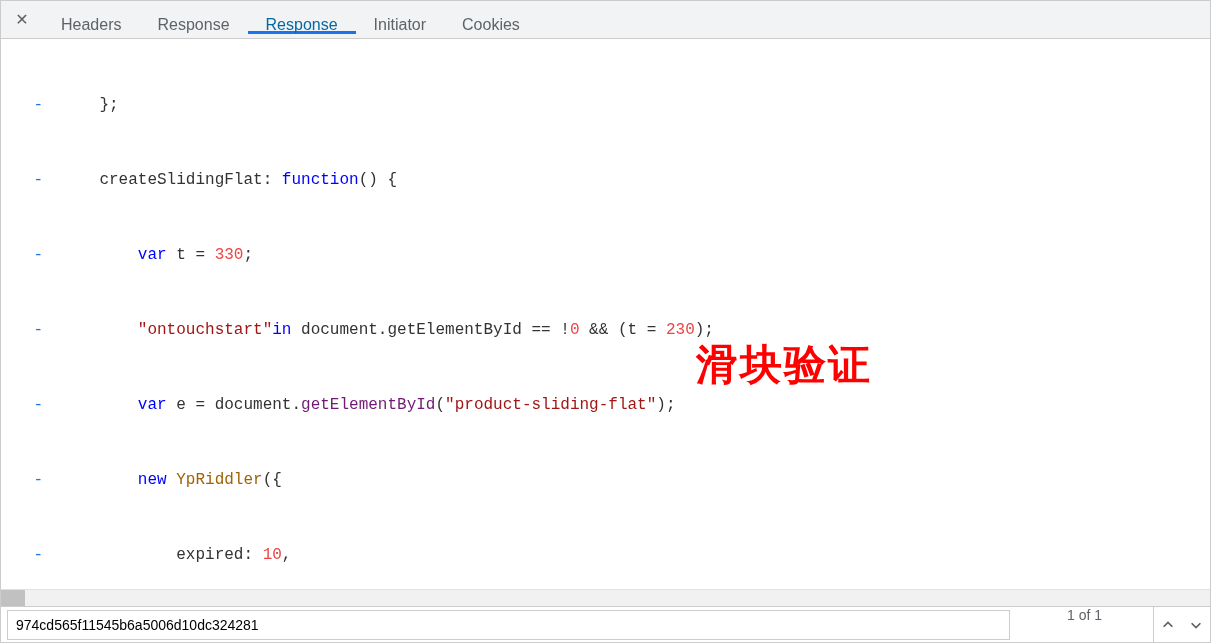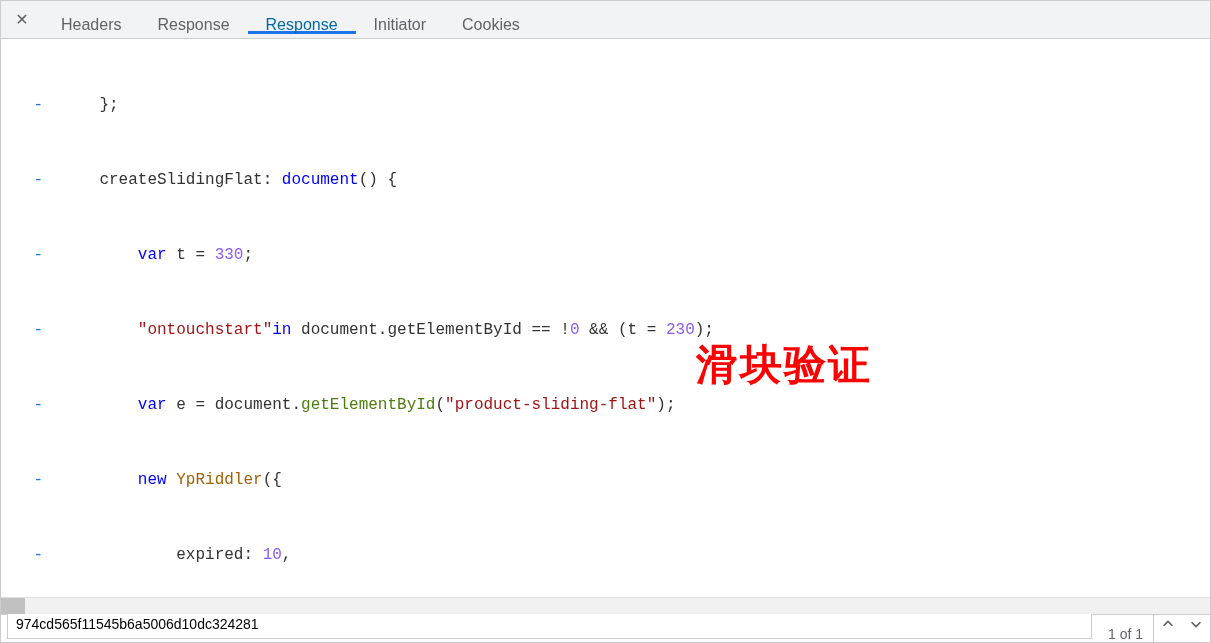--- a/index.html
+++ b/index.html
@@ -69,40 +69,41 @@
     padding-right: 18px;
     color: #1a73e8;
     user-select: none;
     flex-shrink: 0;
   }
   .code {
     flex: 1;
     white-space: pre;
   }
   .kw { color: #0000ff; }
-  .fn { color: #4d7c0f; }
+  .fn { color: #701a75; }
   .str { color: #a31515; }
-  .num { color: #8b5cf6; }
+  .num { color: #ef4444; }
   .ident { color: #a16207; }
   .annotation {
     position: absolute;
     top: 298px;
     left: 695px;
     font-size: 42px;
     font-weight: bold;
     color: #ff0000;
     font-family: "Microsoft YaHei", sans-serif;
     letter-spacing: 2px;
   }
   .searchbar {
-    height: 28px;
+    height: 36px;
     border-top: 1px solid #ccc;
     display: flex;
-    align-items: flex-end;
+    align-items: flex-start;
     background: #fff;
+    gap: 41px;
   }
   .search-input {
     flex: 1;
     height: 30px;
     margin: 3px 6px;
     padding: 0 8px;
     border: 1px solid #ccc;
     font-family: "Segoe UI", sans-serif;
     font-size: 14px;
     outline: none;
@@ -150,21 +151,21 @@
     <div class="tab">Headers</div>
     <div class="tab">Response</div>
     <div class="tab active">Response</div>
     <div class="tab">Initiator</div>
     <div class="tab">Cookies</div>
   </div>
 
   <div class="code-area">
     <div class="code-content">
       <div class="line"><span class="gutter">-</span><span class="code">    };</span></div>
-      <div class="line"><span class="gutter">-</span><span class="code"><span>    createSlidingFlat: </span><span class="kw">document</span><span>() {</span></span></div>
+      <div class="line"><span class="gutter">-</span><span class="code"><span>    createSlidingFlat: </span><span class="kw">function</span><span>() {</span></span></div>
       <div class="line"><span class="gutter">-</span><span class="code"><span>        </span><span class="kw">var</span><span> t = </span><span class="num">330</span><span>;</span></span></div>
       <div class="line"><span class="gutter">-</span><span class="code"><span>        </span><span class="str">"ontouchstart"</span><span class="kw">in</span><span> document.getElementById == !</span><span class="num">0</span><span> &amp;&amp; (t = </span><span class="num">230</span><span>);</span></span></div>
       <div class="line"><span class="gutter">-</span><span class="code"><span>        </span><span class="kw">var</span><span> e = document.</span><span class="fn">getElementById</span><span>(</span><span class="str">"product-sliding-flat"</span><span>);</span></span></div>
       <div class="line"><span class="gutter">-</span><span class="code"><span>        </span><span class="kw">new</span><span> </span><span class="ident">YpRiddler</span><span>({</span></span></div>
       <div class="line"><span class="gutter">-</span><span class="code"><span>            expired: </span><span class="num">10</span><span>,</span></span></div>
       
       
       
       
       

